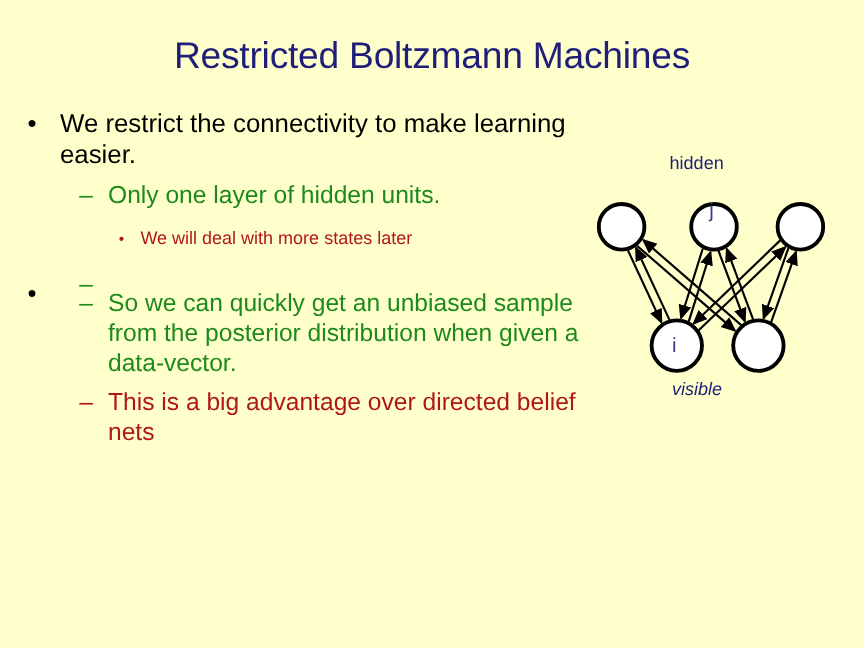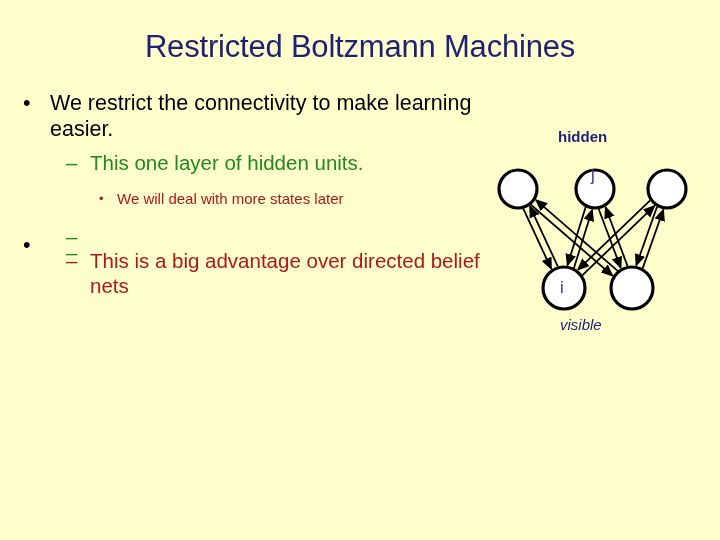--- a/index.html
+++ b/index.html
@@ -107,21 +107,21 @@
     height: 225px;
   }
   .diagram svg { display: block; }
   .net-label {
     position: absolute;
     font-size: 15px;
     line-height: 18px;
     color: #1F1F7A;
     white-space: nowrap;
   }
-  .lbl-hidden { left: 70px; top: 8px; font-weight: bold; }
+  .lbl-hidden { left: 70px; top: 8px; }
   .lbl-visible { left: 72px; top: 196px; font-style: italic; }
   .node-letter {
     position: absolute;
     font-size: 17px;
     line-height: 18px;
     color: #3B3B8F;
     white-space: nowrap;
   }
   .node-j { left: 103px; top: 47px; }
   .node-i { left: 72px; top: 159px; }
@@ -137,21 +137,21 @@
 
     <div class="bullet lvl1">
       <span class="marker">•</span>
       <span>We restrict the connectivity to make learning easier.</span>
     </div>
 
     <div class="sp-sm"></div>
 
     <div class="bullet lvl2">
       <span class="marker">–</span>
-      <span>This one layer of hidden units.</span>
+      <span>Only one layer of hidden units.</span>
     </div>
 
     <div class="sp-md"></div>
 
     <div class="bullet lvl3">
       <span class="marker">•</span>
       <span>We will deal with more states later</span>
     </div>
 
     <div class="sp-lg"></div>
@@ -163,20 +163,21 @@
     <div class="sp-sm"></div>
 
     <div class="bullet lvl1">
       <span class="marker">•</span>
     </div>
 
     <div class="sp-sm"></div>
 
     <div class="bullet lvl2">
       <span class="marker">–</span>
+      <span>So we can quickly get an unbiased sample from the posterior distribution when given a data-vector.</span>
     </div>
 
     <div class="sp-sm"></div>
 
     <div class="bullet lvl2 red">
       <span class="marker">–</span>
       <span>This is a big advantage over directed belief nets</span>
     </div>
 
   </div>

